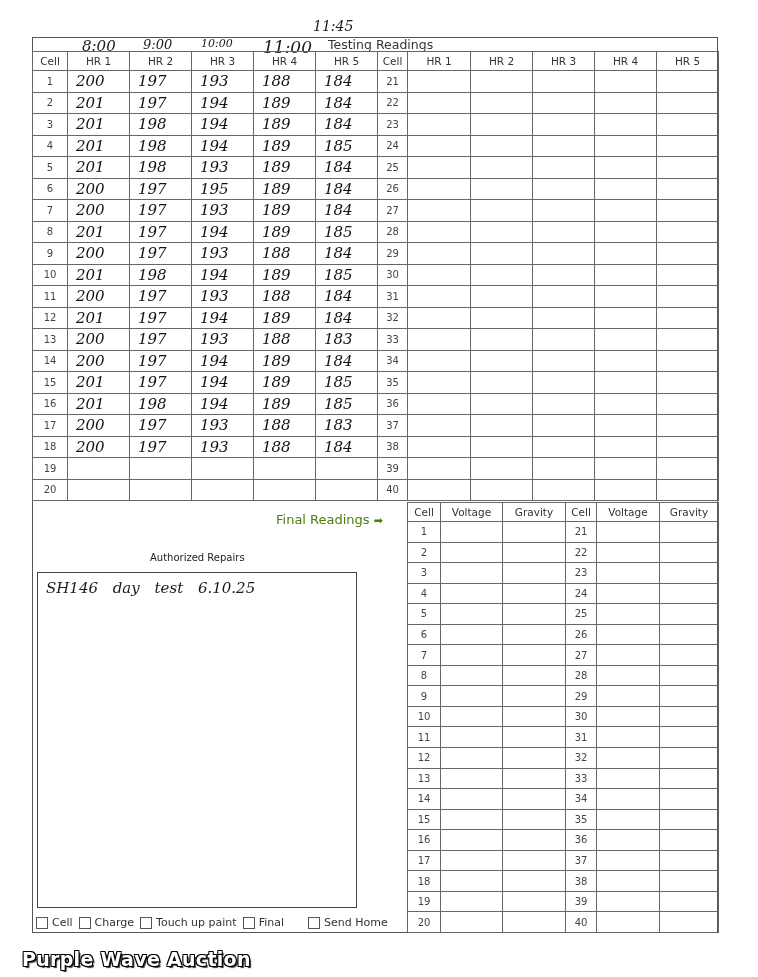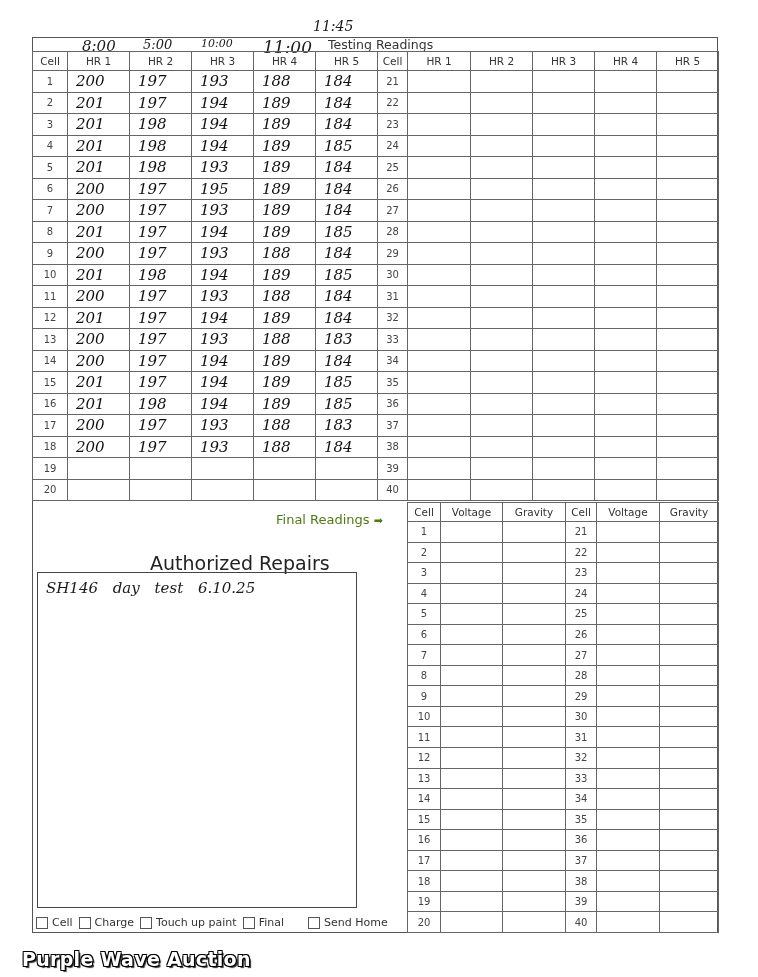--- a/index.html
+++ b/index.html
@@ -20,21 +20,21 @@
         text-shadow: 1px 1px 0 #000, -1px -1px 0 #000, 1px -1px 0 #000, -1px 1px 0 #000, 2px 2px 1px #333; letter-spacing:0.3px; }
 </style>
 </head>
 <body>
 
 <div class="abs hand" style="left:313px; top:18px; font-size:14px;">11:45</div>
 
 <div class="abs form"></div>
 
 <div class="abs hand" style="left:82px; top:37px; font-size:15px;">8:00</div>
-<div class="abs hand" style="left:143px; top:37px; font-size:13px;">5:00</div>
+<div class="abs hand" style="left:143px; top:37px; font-size:13px;">9:00</div>
 <div class="abs hand" style="left:201px; top:37px; font-size:11px;">10:00</div>
 <div class="abs hand" style="left:263px; top:37px; font-size:17px;font-style:italic;">11:00</div>
 <div class="abs title-row" style="left:328px; top:37px;">Testing Readings</div>
 
 <table class="grid" id="testing-table" style="left:32px; top:51px; width:686px;">
   <colgroup>
     <col style="width:35px">
       <col style="width:62px">
       <col style="width:62px">
       <col style="width:62px">
@@ -528,21 +528,21 @@
         <td class="num">20</td>
         <td></td>
         <td></td>
         <td class="num">40</td>
         <td></td>
         <td></td>
       </tr>
     </tbody>
 </table>
 
-<div class="abs" style="left:150px; top:552px; font-size:19px; color:#222;">Authorized Repairs</div>
+<div class="abs" style="left:150px; top:552px; font-size:10px; color:#222;">Authorized Repairs</div>
 <div class="abs" style="left:37px; top:572px; width:320px; height:336px; border:1.5px solid #444; box-sizing:border-box;">
   <div class="hand" style="position:absolute; left:8px; top:6px; font-size:15px; word-spacing:10px;">SH146 day test 6.10.25</div>
 </div>
 
 <div class="abs" id="checkbox-row" style="left:36px; top:916px; display:flex; align-items:center;">
     <span class="chk">
       <span class="box"></span>
       <span>Cell</span>
     </span>
     <span class="chk">

